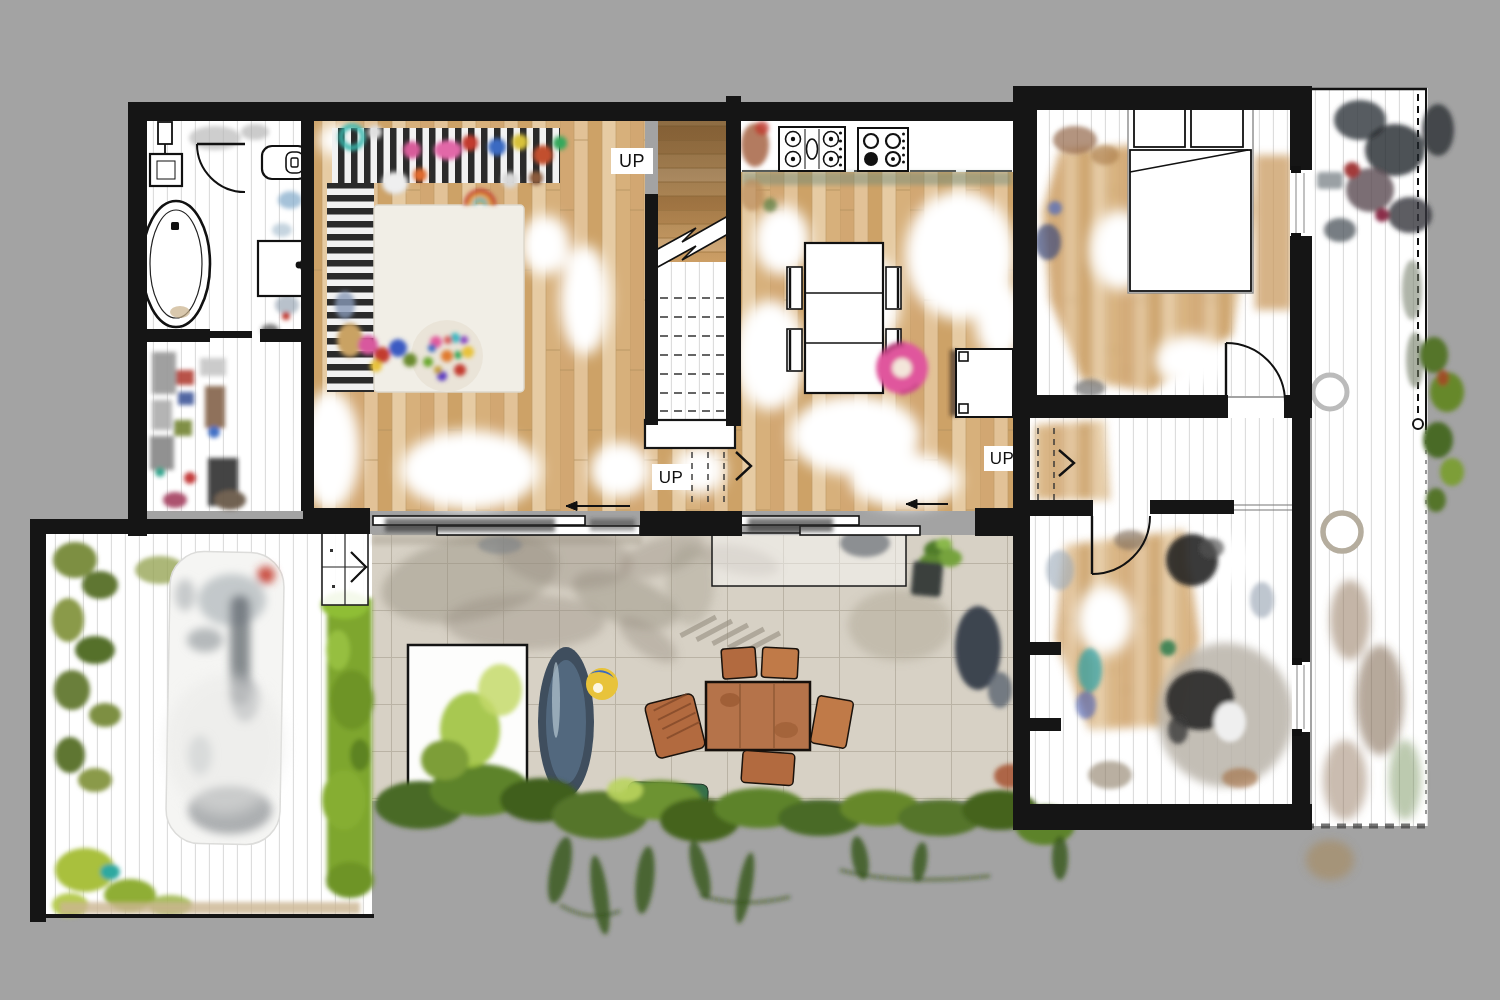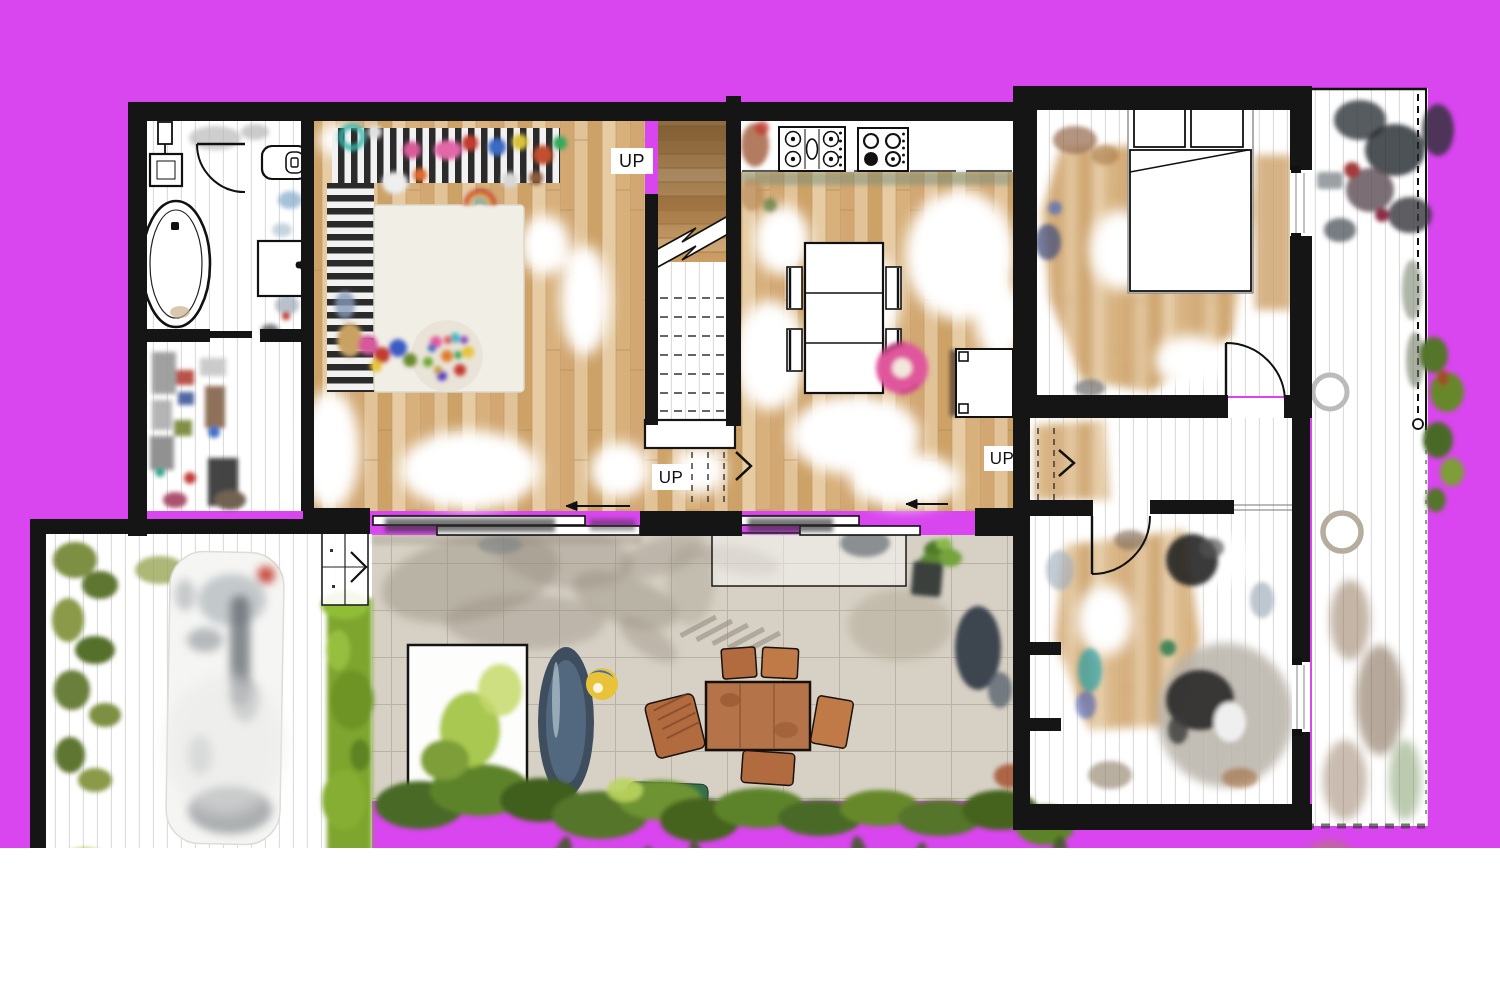--- a/index.html
+++ b/index.html
@@ -1,16 +1,16 @@
 <!DOCTYPE html>
 <html><head>
 <meta charset="utf-8">
 <style>
   html,body{margin:0;padding:0;background:#ffffff;}
-  .stage{position:relative;width:1500px;height:848px;background:#d946ef;overflow:hidden;
+  .stage{position:relative;width:1500px;height:1000px;background:#a3a3a3;overflow:hidden;
          font-family:"Liberation Sans",sans-serif;}
   svg{position:absolute;left:0;top:0;}
   .uptext{font-family:"Liberation Sans",sans-serif;font-size:18px;fill:#111;letter-spacing:.5px;}
 </style>
 </head>
 <body>
 
 <div class="stage">
 <svg width="1500" height="1000" viewBox="0 0 1500 1000">
   <defs>

